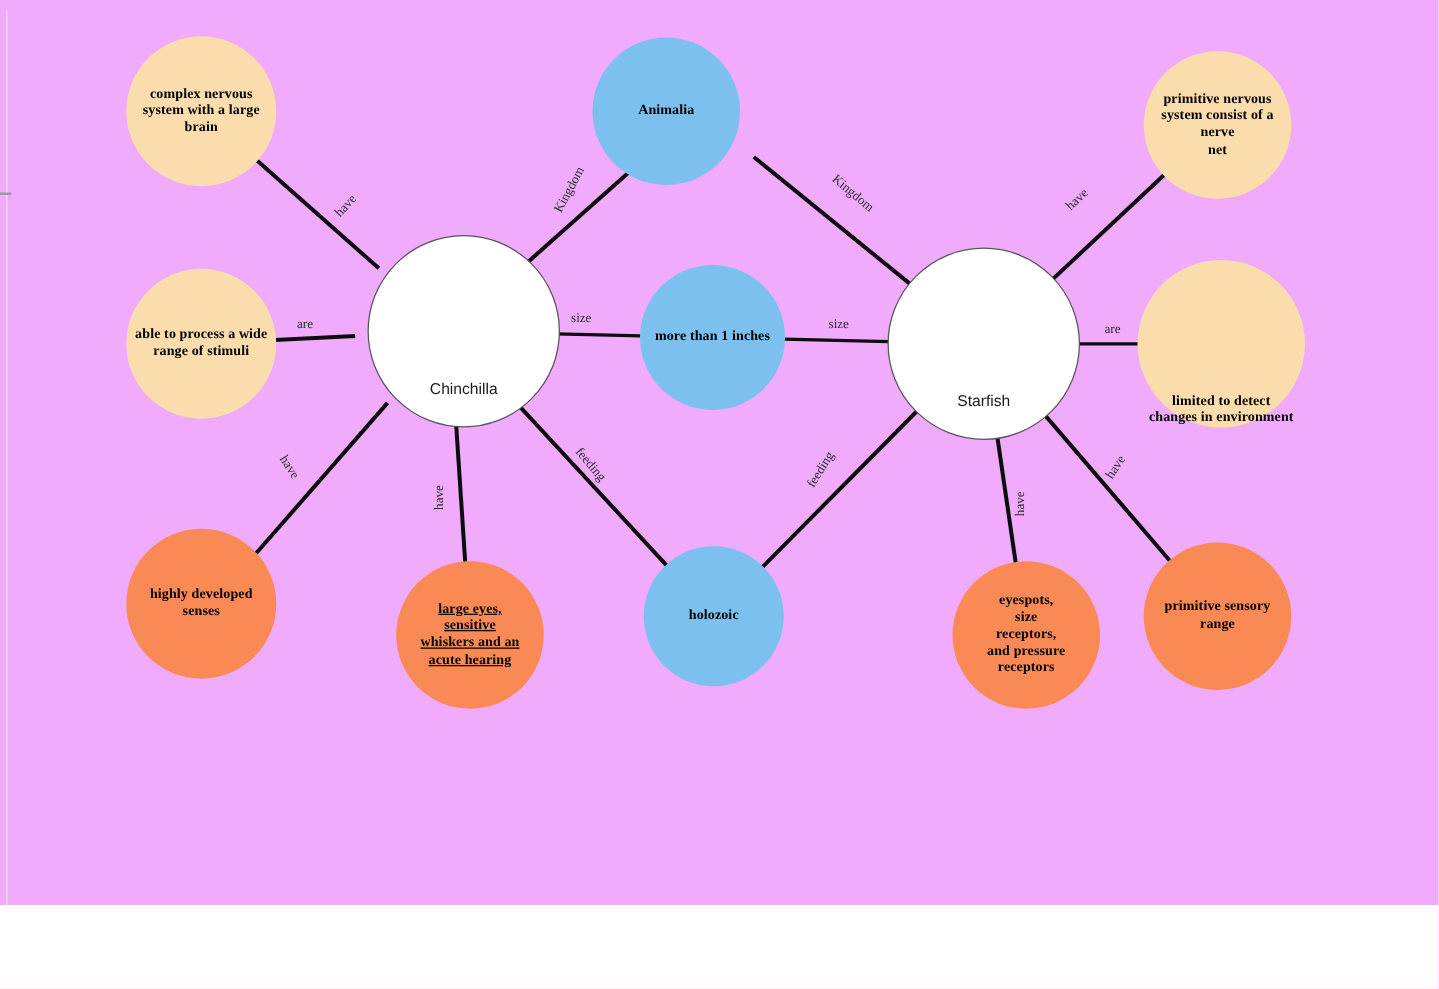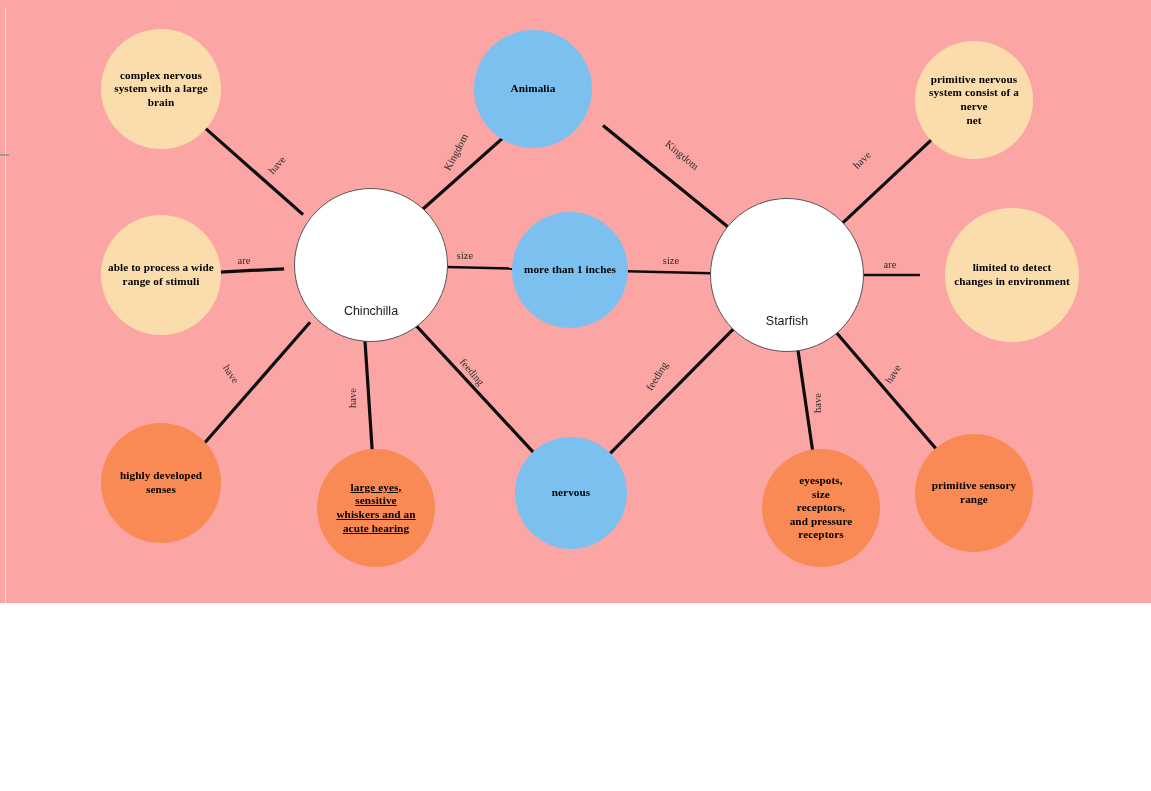--- a/index.html
+++ b/index.html
@@ -7,22 +7,22 @@
     margin: 0;
     padding: 0;
     background: #ffffff;
   }
   body {
     font-family: "Liberation Serif", serif;
   }
   #canvas {
     position: relative;
     width: 1151px;
-    height: 603px;
-    background: #fca5a5;
+    height: 724px;
+    background: #f0abfc;
     overflow: hidden;
   }
   #edge-layer {
     position: absolute;
     left: 0;
     top: 0;
     width: 1151px;
     height: 791px;
   }
   .node {
@@ -137,36 +137,36 @@
       </div>
       <div class="node entity" style="left: 294px; top: 188px; width: 154px; height: 154px;">
         <span class="node-label">Chinchilla</span>
       </div>
       <div class="node concept" style="left: 512px; top: 212px; width: 116px; height: 116px; background: rgb(124, 192, 239);">
         <span class="node-label">more than 1 inches</span>
       </div>
       <div class="node entity" style="left: 710px; top: 198px; width: 154px; height: 154px;">
         <span class="node-label">Starfish</span>
       </div>
-      <div class="node concept" style="left: 945px; top: 208px; width: 134px; height: 134px; background: rgb(251, 220, 173);">
+      <div class="node concept" style="left: 910px; top: 208px; width: 134px; height: 134px; background: rgb(251, 220, 173); align-items: flex-end;">
         <span class="node-label">limited to detect
 changes in environment</span>
       </div>
       <div class="node concept" style="left: 101px; top: 423px; width: 120px; height: 120px; background: rgb(249, 138, 85);">
         <span class="node-label">highly developed
 senses</span>
       </div>
       <div class="node concept" style="left: 317px; top: 449px; width: 118px; height: 118px; background: rgb(249, 138, 85); text-decoration: underline;">
         <span class="node-label">large eyes,
 sensitive
 whiskers and an
 acute hearing</span>
       </div>
       <div class="node concept" style="left: 515px; top: 437px; width: 112px; height: 112px; background: rgb(124, 192, 239);">
-        <span class="node-label">nervous</span>
+        <span class="node-label">holozoic</span>
       </div>
       <div class="node concept" style="left: 762px; top: 449px; width: 118px; height: 118px; background: rgb(249, 138, 85);">
         <span class="node-label">eyespots,
 size
 receptors,
 and pressure
 receptors</span>
       </div>
       <div class="node concept" style="left: 915px; top: 434px; width: 118px; height: 118px; background: rgb(249, 138, 85);">
         <span class="node-label">primitive sensory

